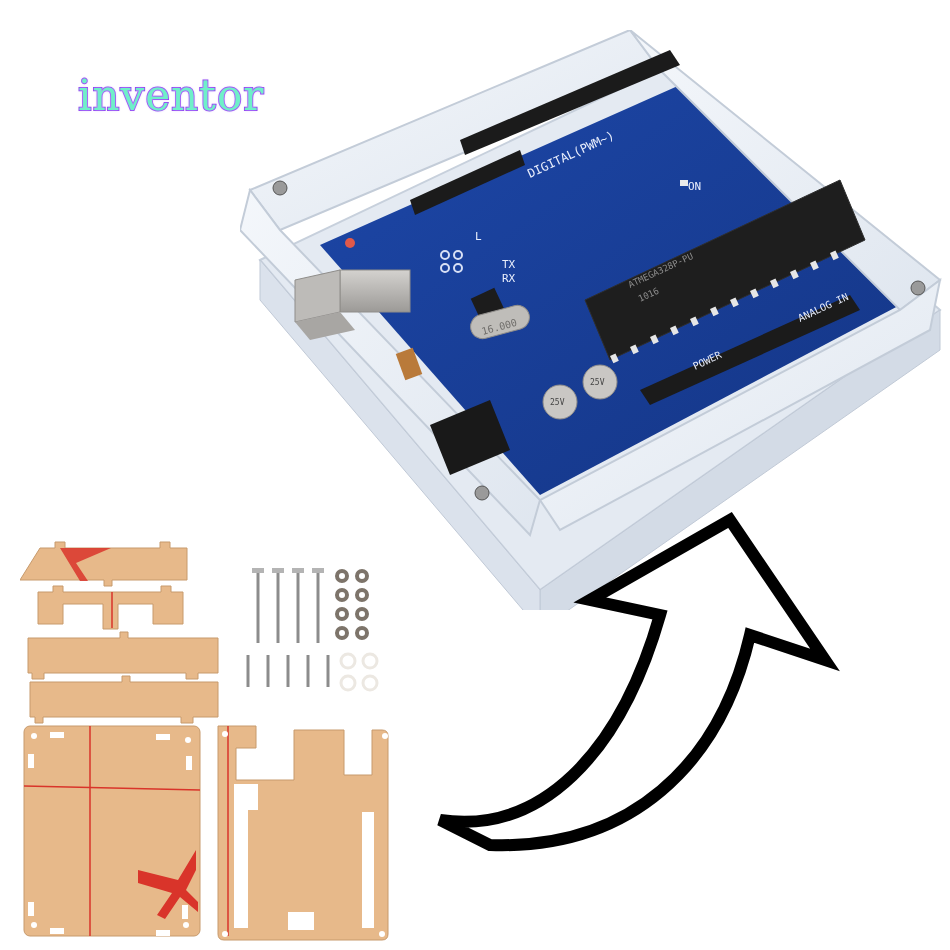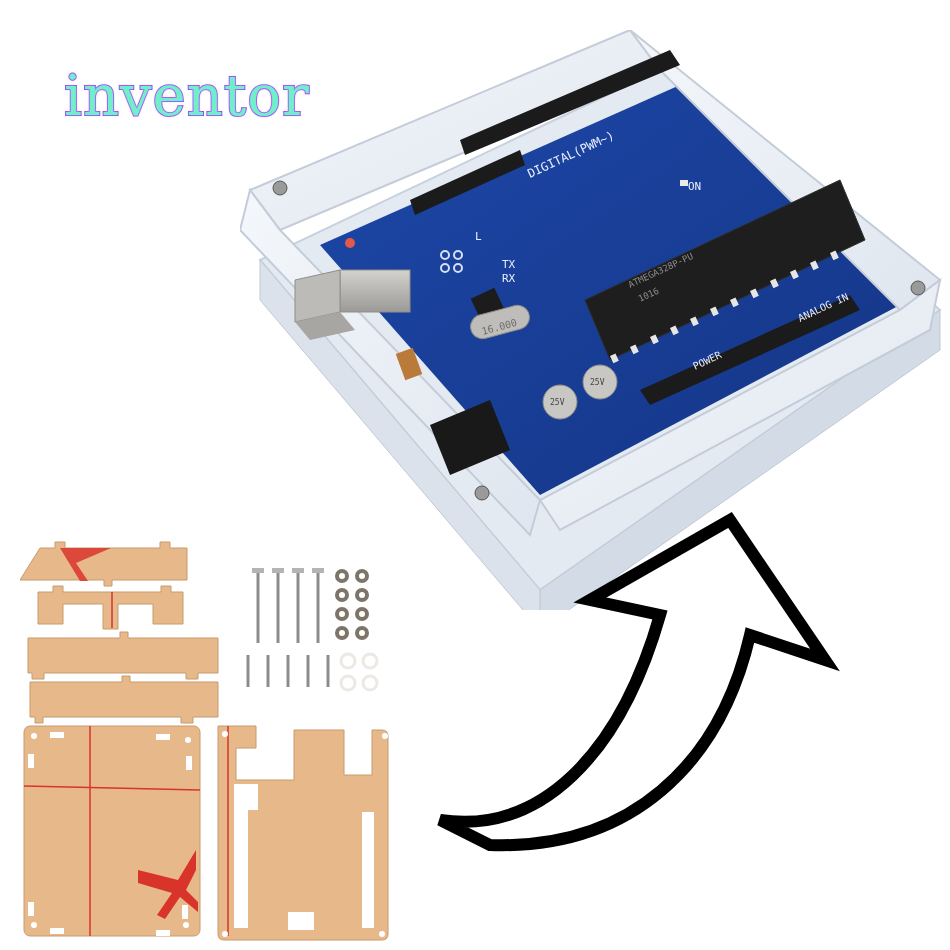--- a/index.html
+++ b/index.html
@@ -1,20 +1,20 @@
 <!DOCTYPE html>
 <html><head>
 <meta charset="utf-8">
 <style>
   html,body{margin:0;padding:0;background:#ffffff;}
   body{width:950px;height:950px;position:relative;overflow:hidden;font-family:"DejaVu Sans",sans-serif;}
   .abs{position:absolute;}
   .brand{
-    left:64px;top:56px;font-family:"DejaVu Serif","Liberation Serif",serif;
-    font-size:56px;line-height:80px;letter-spacing:1px;color:#6ff0c8;
+    left:78px;top:56px;font-family:"DejaVu Serif","Liberation Serif",serif;
+    font-size:42px;line-height:80px;letter-spacing:1px;color:#6ff0c8;
     -webkit-text-stroke:2px #8a3cf0;paint-order:stroke fill;
     text-shadow:0 0 3px #c9a8ff;
   }
   svg text{font-family:"DejaVu Sans Mono","Liberation Mono",monospace;}
 </style>
 </head>
 <body>
 
 <div class="abs brand">inventor</div>
 

